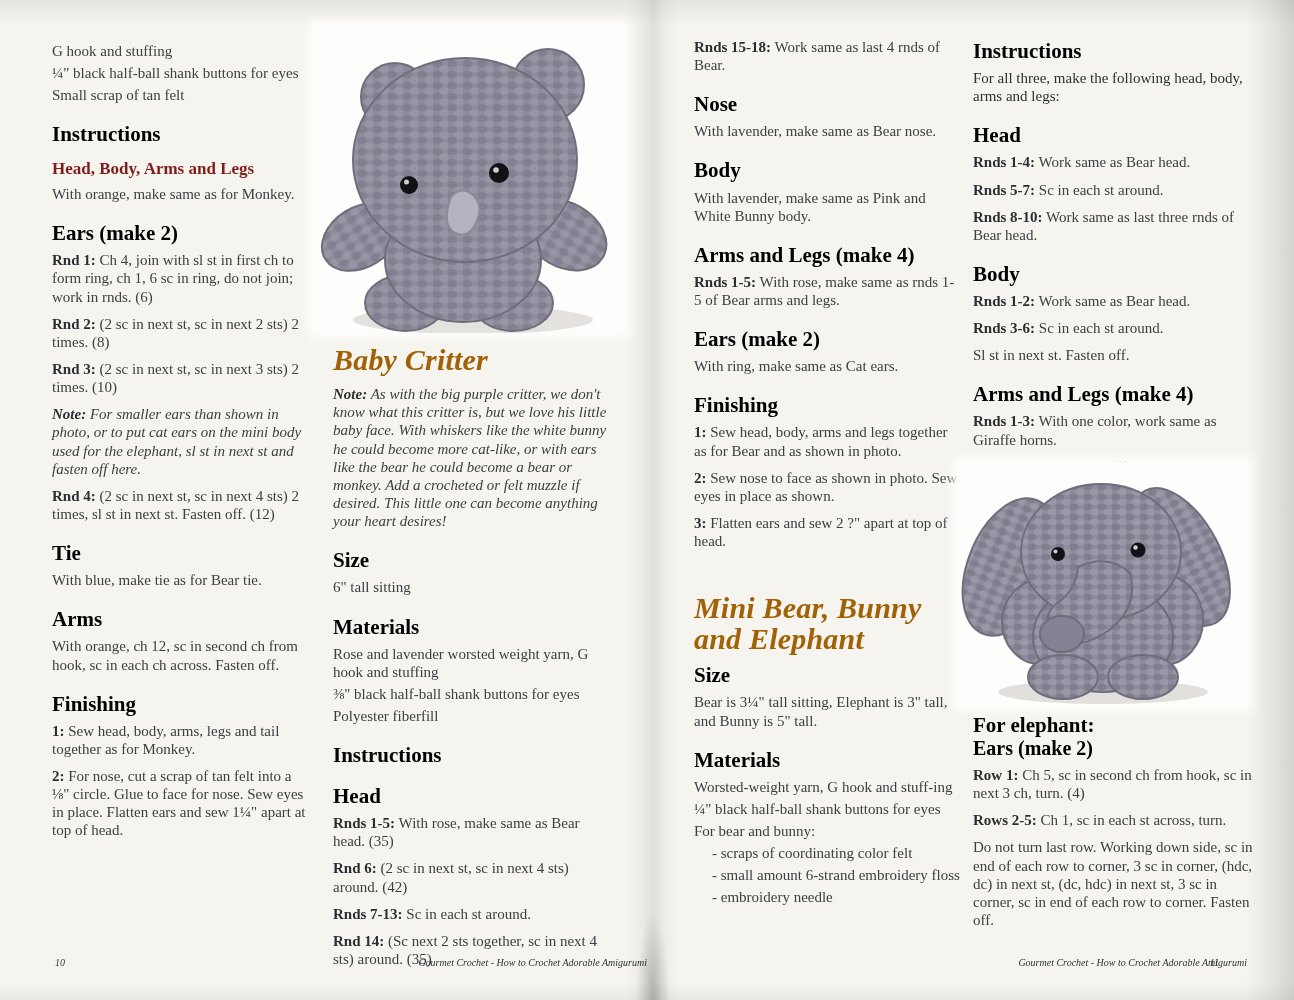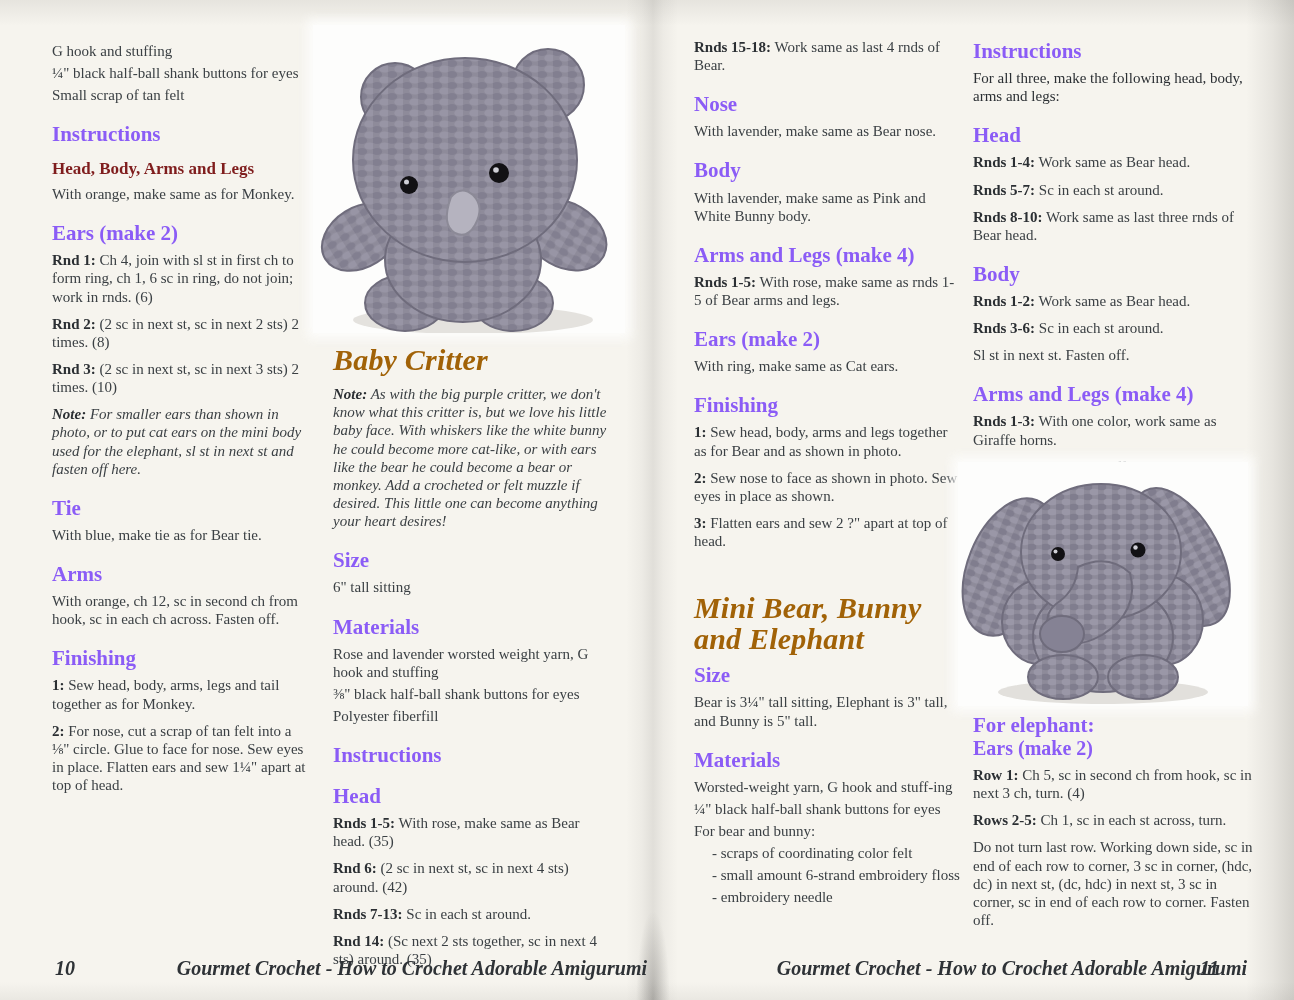--- a/index.html
+++ b/index.html
@@ -18,32 +18,32 @@
     background:linear-gradient(0deg,rgba(90,88,84,.08),rgba(0,0,0,0));}
   .gutter{position:absolute;top:0;left:626px;width:52px;height:100%;
     background:linear-gradient(90deg,rgba(0,0,0,0) 0%,rgba(70,68,66,.05) 30%,rgba(70,68,66,.12) 52%,rgba(70,68,66,.05) 72%,rgba(0,0,0,0) 100%);}
   .gutter-smudge{position:absolute;left:636px;bottom:0;width:34px;height:90px;
     background:radial-gradient(ellipse at 50% 100%,rgba(60,58,56,.28),rgba(0,0,0,0) 70%);}
 
   .col{position:absolute;}
   .p{margin:0 0 9px;font-size:15px;line-height:1.21;}
   .lbl{font-weight:bold;color:#2b2f33;}
   .note,.note .lbl{font-style:italic;}
-  .h2{font-size:21px;font-weight:bold;color:#8b5cf6;margin:19px 0 7px;line-height:1.05;}
+  .h2{font-size:21px;font-weight:bold;color:#000000;margin:19px 0 7px;line-height:1.05;}
   .h3{font-size:17px;font-weight:bold;color:#7f1d1d;margin:15px 0 6px;line-height:1.1;}
   .first{margin-top:0;}
   .title{font-size:30px;font-weight:bold;font-style:italic;color:#a16207;
     line-height:1.04;margin:0 0 10px;letter-spacing:.2px;}
   .li{margin:4px 0 8px 16px;padding-left:14px;text-indent:-12px;}
   .tight{margin-bottom:4px;}
 
   .photo{position:absolute;background:#fdfdfc;box-shadow:0 0 10px 6px rgba(253,253,252,.9);}
   .photo svg{display:block;}
 
-  .footer{position:absolute;top:957px;height:30px;font-style:italic;font-size:20px;color:#2e3236;font-weight:bold;}
+  .footer{position:absolute;top:957px;height:30px;font-style:italic;font-size:10px;color:#2e3236;}
   .footer-left{left:0;width:647px;}
   .footer-right{left:647px;width:600px;}
   .footer .ftext{position:absolute;left:0;right:0;text-align:right;top:0;}
   .pagenum{position:absolute;top:0;font-style:italic;}
   .num10{left:55px;}
   .num11{right:28px;}
 </style>
 </head>
 <body>
 
@@ -61,20 +61,21 @@
   <div class="h2">Instructions</div>
 
   <div class="h3">Head, Body, Arms and Legs</div>
   <p class="p">With orange, make same as for Monkey.</p>
 
   <div class="h2">Ears (make 2)</div>
   <p class="p"><b class="lbl">Rnd 1:</b> <span>Ch 4, join with sl st in first ch to form ring, ch 1, 6 sc in ring, do not join; work in rnds. (6)</span></p>
   <p class="p"><b class="lbl">Rnd 2:</b> <span>(2 sc in next st, sc in next 2 sts) 2 times. (8)</span></p>
   <p class="p"><b class="lbl">Rnd 3:</b> <span>(2 sc in next st, sc in next 3 sts) 2 times. (10)</span></p>
   <p class="p note"><b class="lbl">Note:</b> <span>For smaller ears than shown in photo, or to put cat ears on the mini body used for the elephant, sl st in next st and fasten off here.</span></p>
+  <p class="p"><b class="lbl">Rnd 4:</b> <span>(2 sc in next st, sc in next 4 sts) 2 times, sl st in next st. Fasten off. (12)</span></p>
 
   <div class="h2">Tie</div>
   <p class="p">With blue, make tie as for Bear tie.</p>
 
   <div class="h2">Arms</div>
   <p class="p">With orange, ch 12, sc in second ch from hook, sc in each ch across. Fasten off.</p>
 
   <div class="h2">Finishing</div>
   <p class="p"><b class="lbl">1:</b> <span>Sew head, body, arms, legs and tail together as for Monkey.</span></p>
   <p class="p"><b class="lbl">2:</b> <span>For nose, cut a scrap of tan felt into a ⅛" circle. Glue to face for nose. Sew eyes in place. Flatten ears and sew 1¼" apart at top of head.</span></p>

